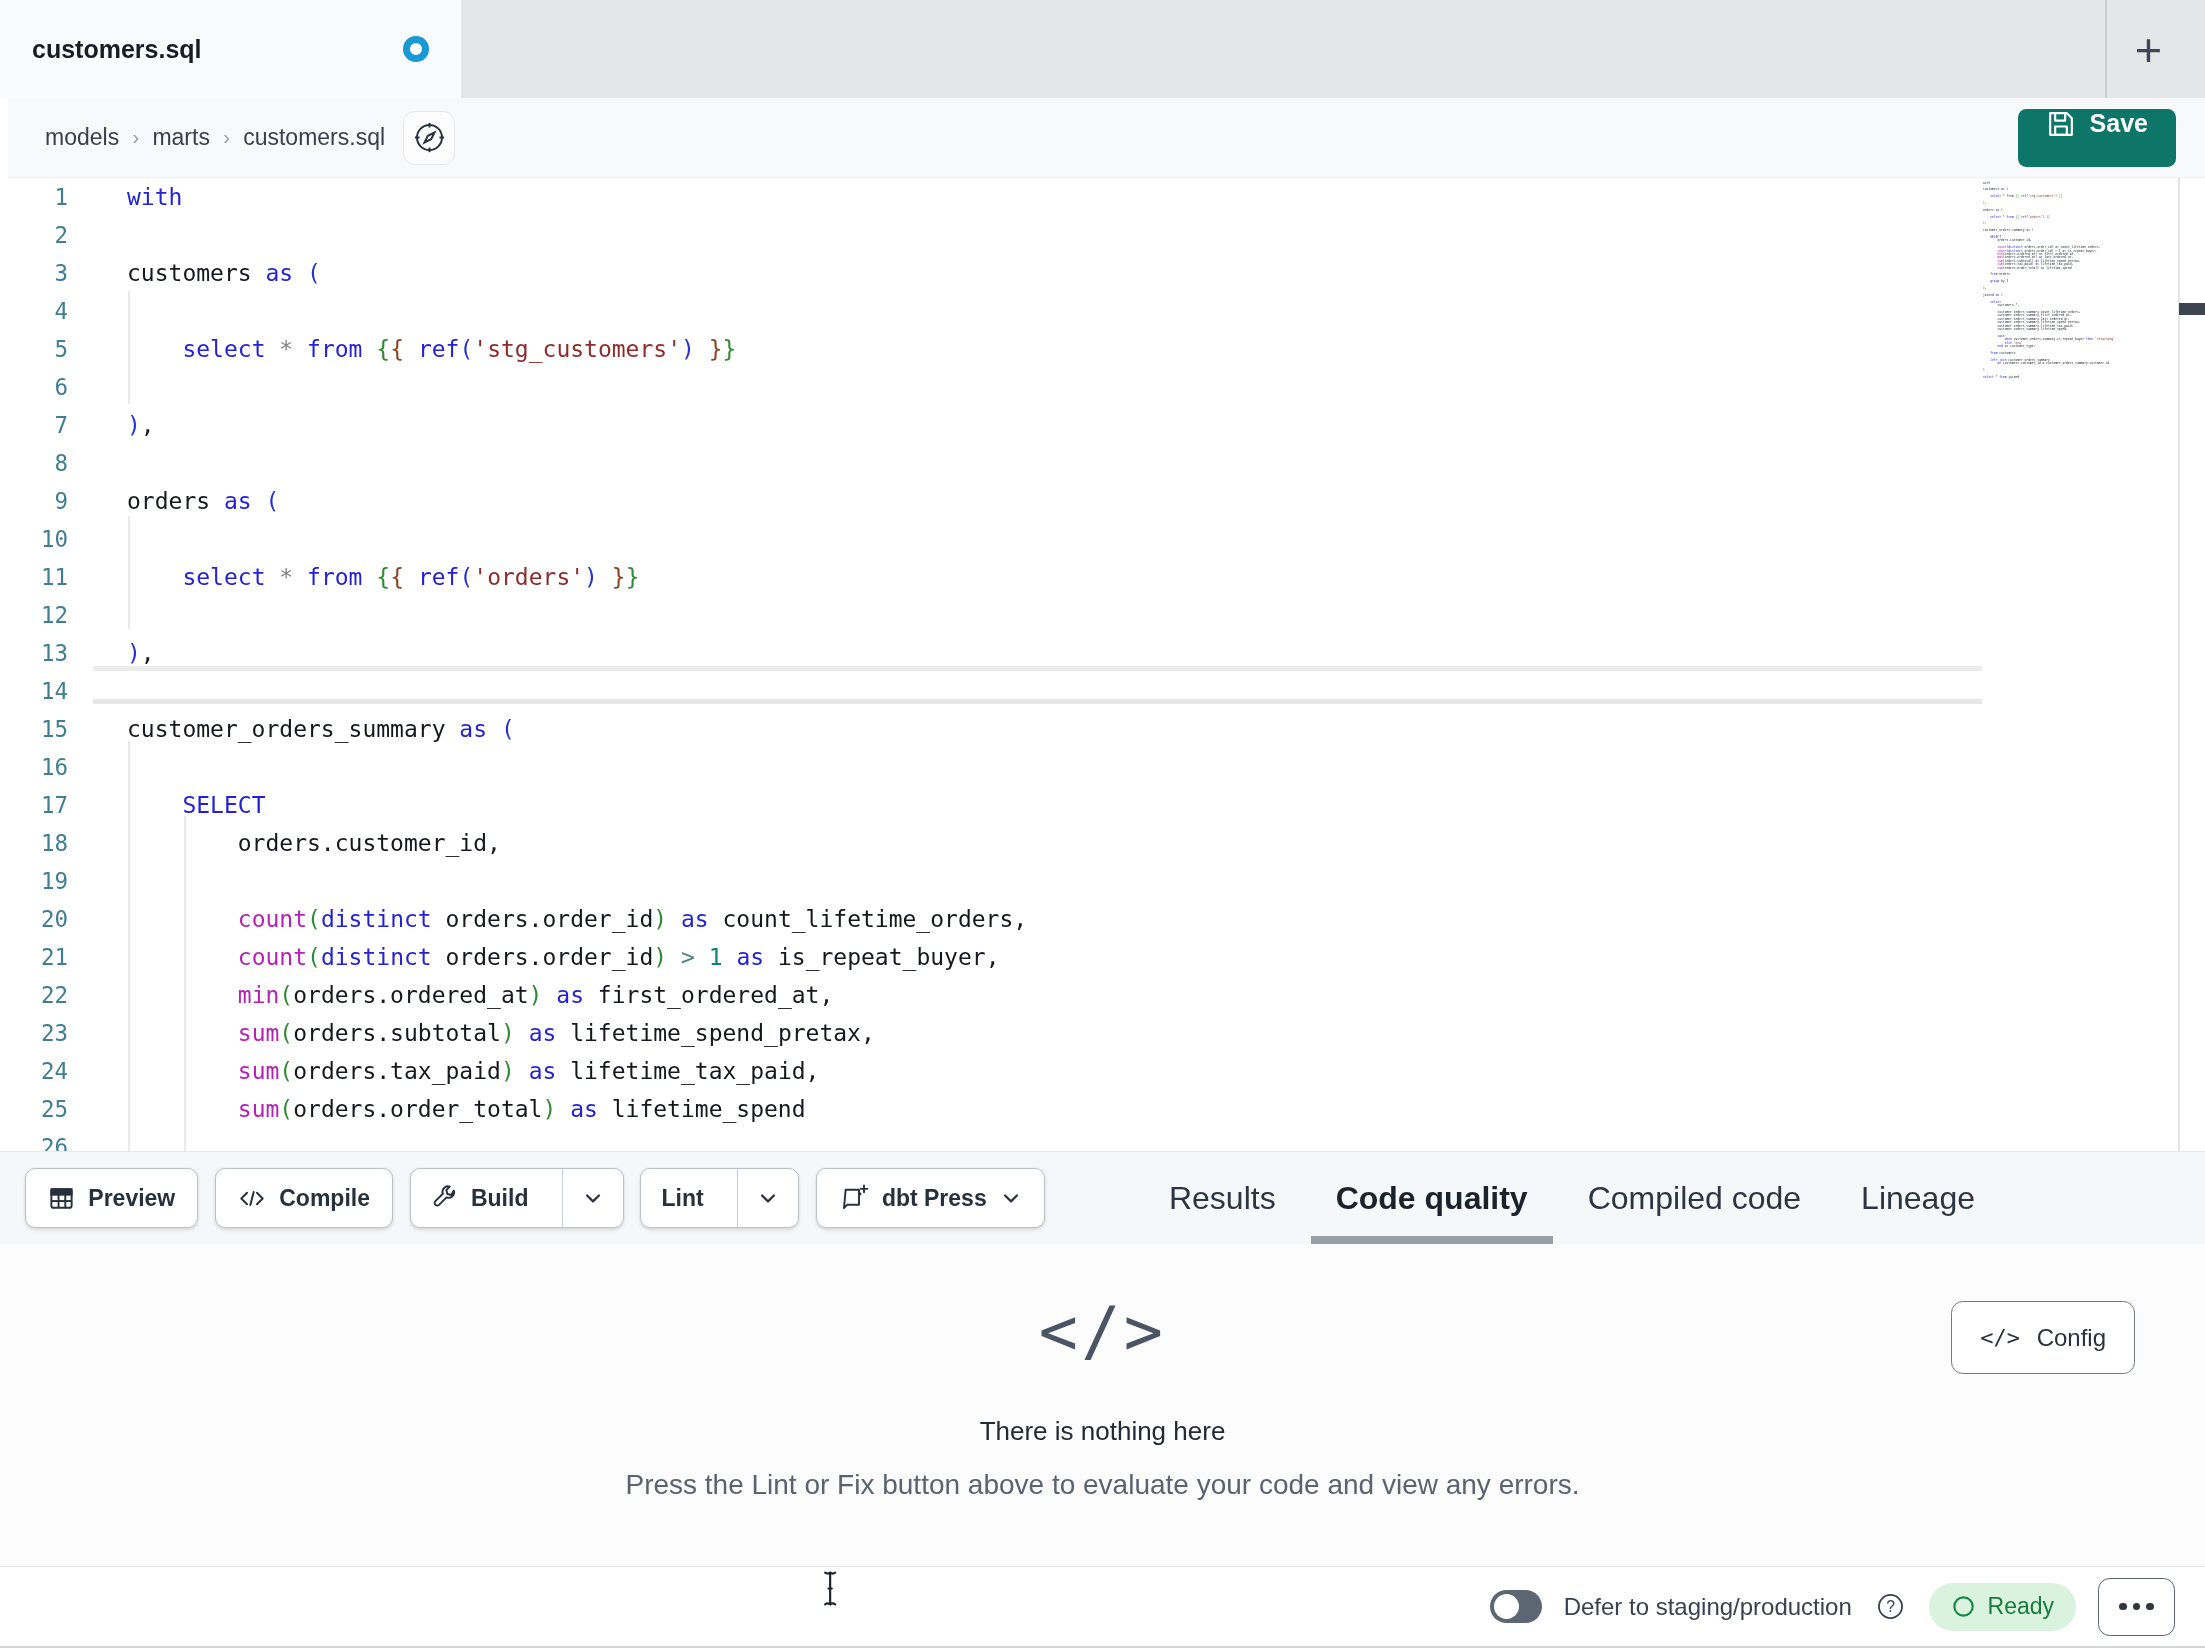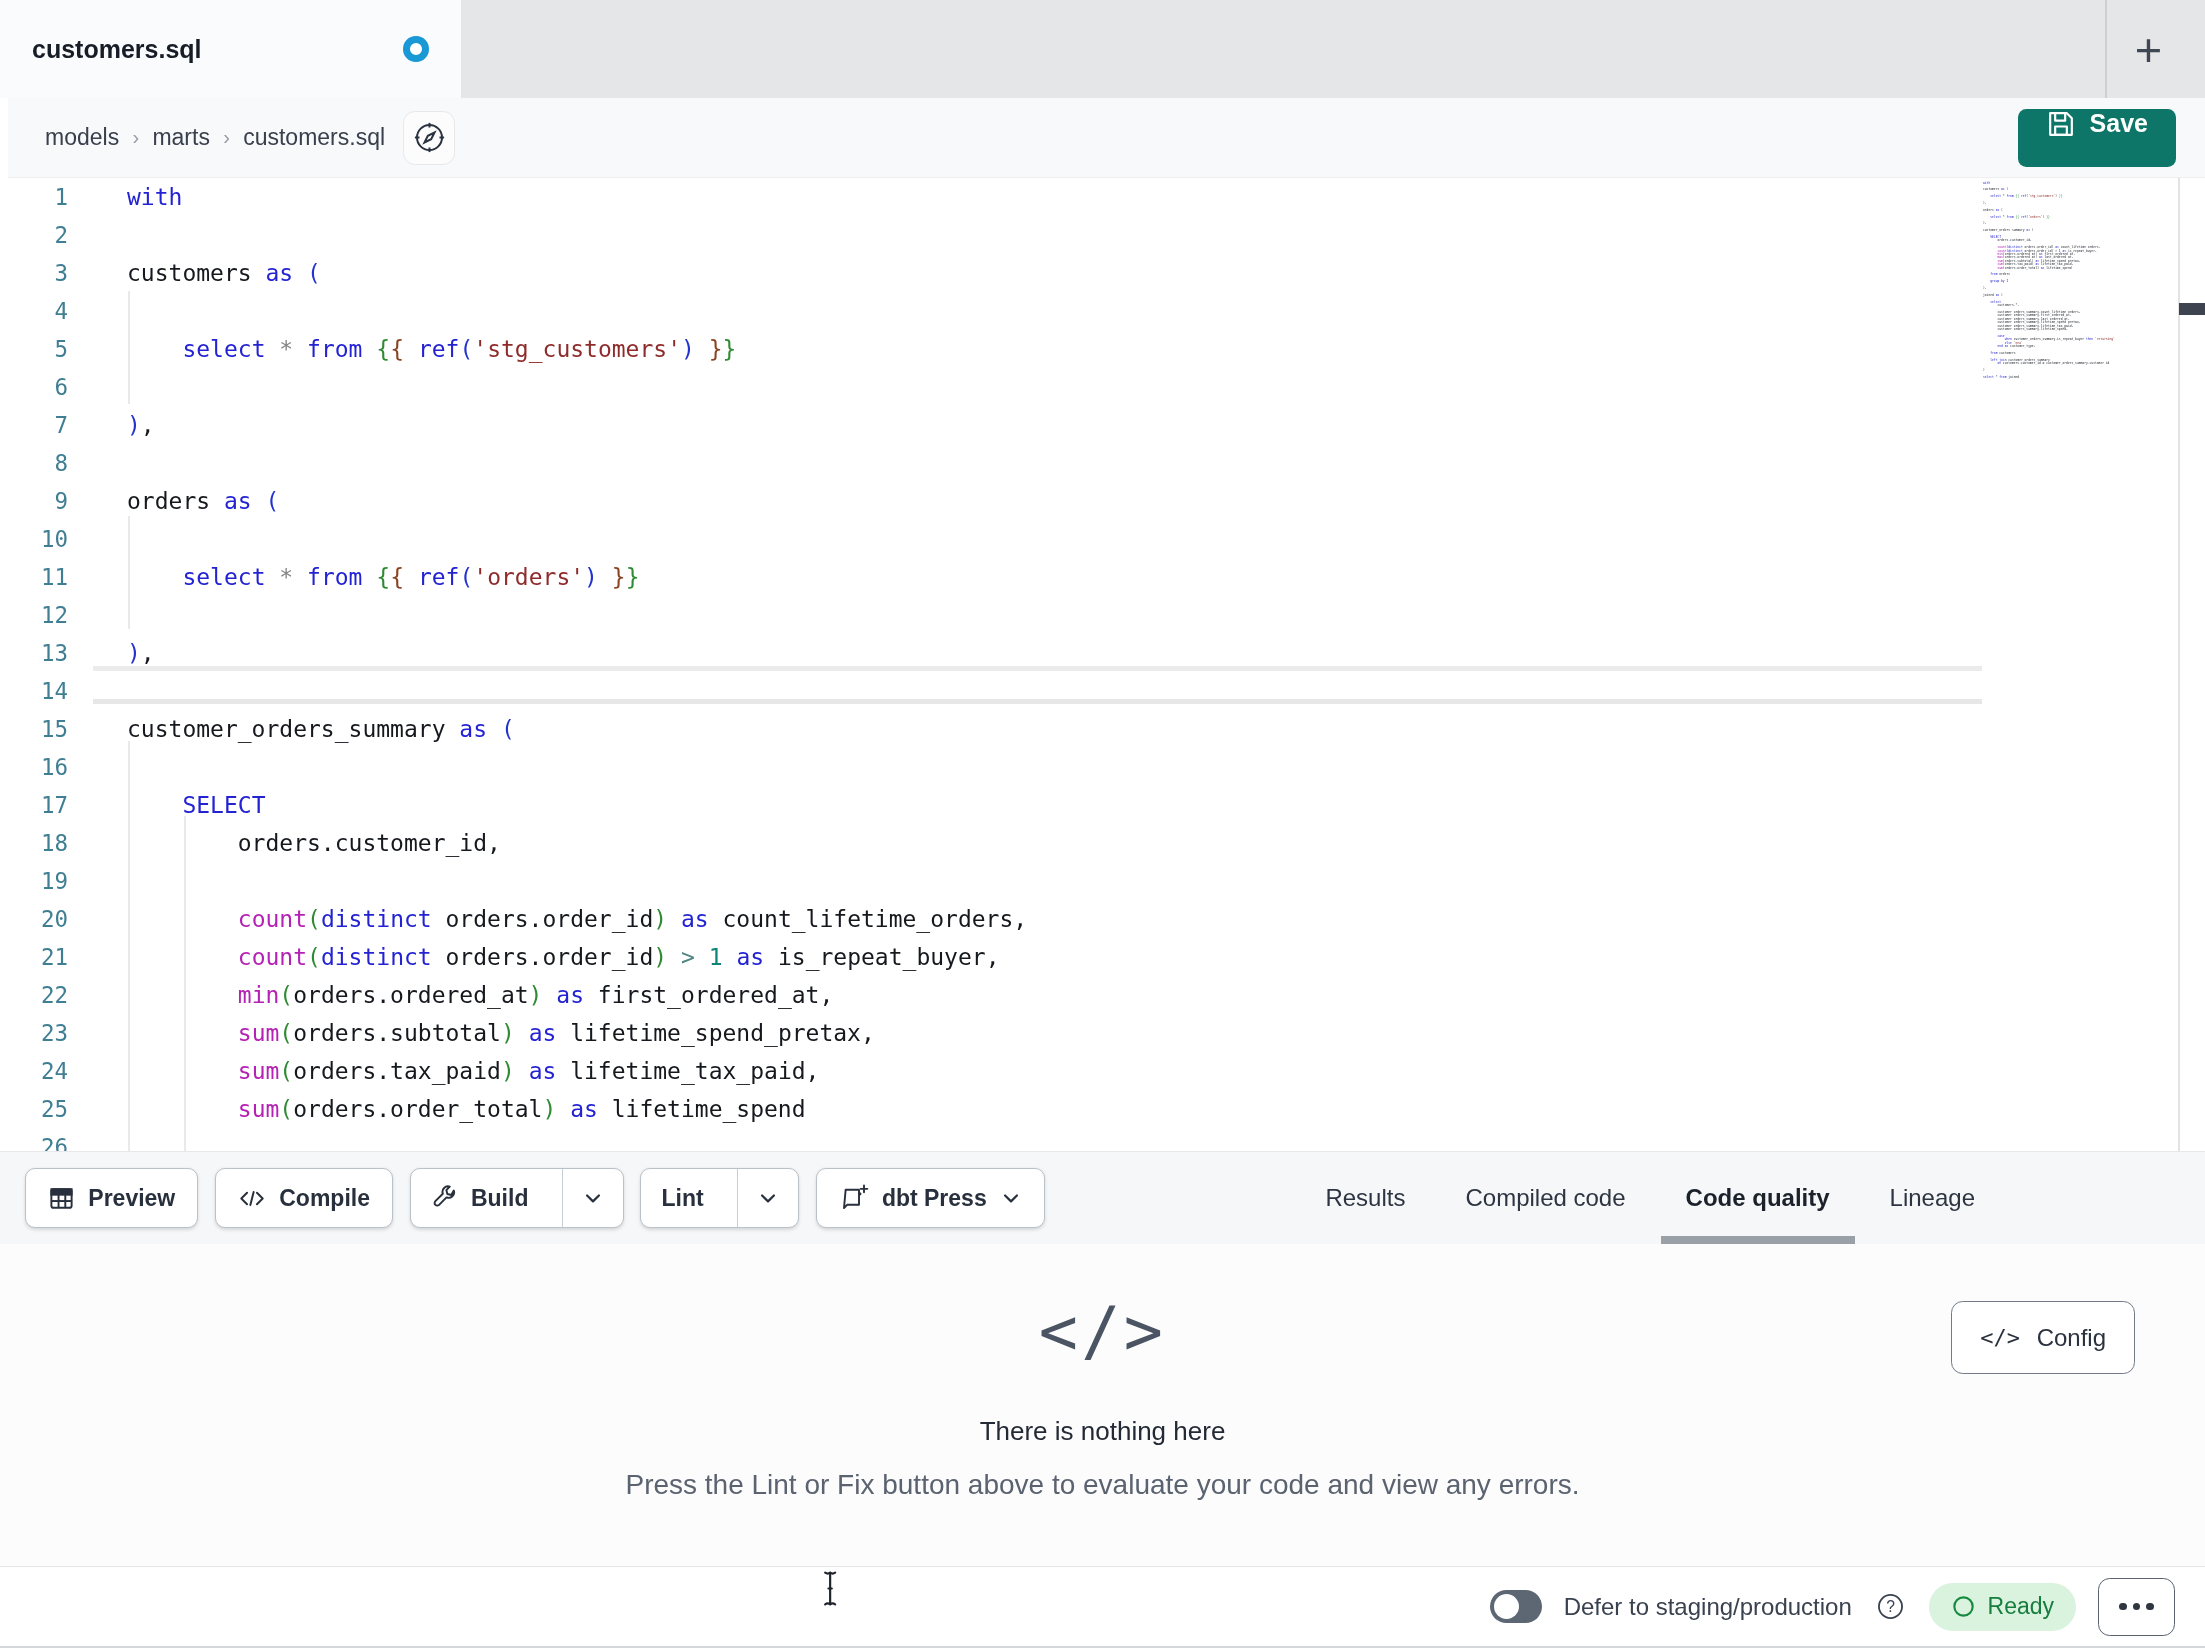--- a/index.html
+++ b/index.html
@@ -51,21 +51,21 @@
   .band{position:absolute;left:0;top:1151px;width:100%;height:93px;background:#f6f7f8;
         border-top:0.8px solid #e8e8e8;display:flex;align-items:center;padding:0 0 0 25px;box-sizing:border-box;}
   .btn{height:60px;background:#fff;border:1.7px solid #b9c1c9;border-radius:10px;display:flex;align-items:center;
        padding:0 22px;gap:13.3px;font-size:23px;font-weight:600;color:#29303d;cursor:pointer;
        box-shadow:0 1.7px 3.3px rgba(27,31,36,.15);margin-right:16.7px;box-sizing:border-box;}
   .split{padding:0;}
   .split .main{display:flex;align-items:center;gap:13.3px;padding:0 20px;height:100%;}
   .split .chev{display:flex;align-items:center;justify-content:center;width:60px;height:100%;
                border-left:1.7px solid #c9ced4;}
   .panel-tabs{margin-left:auto;display:flex;align-items:stretch;height:100%;padding-right:200px;}
-  .ptab{position:relative;display:flex;align-items:center;padding:0 30px;font-size:24px;color:#2e3542;cursor:pointer;}
+  .ptab{position:relative;display:flex;align-items:center;padding:0 30px;font-size:32px;color:#2e3542;cursor:pointer;}
   .ptab.active{font-weight:700;color:#1c222c;}
   .ptab.active::after{content:"";position:absolute;left:5px;right:5px;bottom:0;height:8.3px;background:#9aa0a7;}
   
   .results{position:absolute;left:0;top:1244px;width:100%;height:322px;background:#fcfcfd;}
   .empty{position:absolute;left:0;top:0;width:100%;height:100%;display:flex;flex-direction:column;
          align-items:center;justify-content:flex-start;padding-top:50px;box-sizing:border-box;}
   .empty-icon{font-family:"DejaVu Sans Mono",monospace;font-size:65px;color:#4b5463;letter-spacing:3.3px;}
   .empty-title{margin-top:47px;font-size:26px;font-weight:400;color:#232a35;}
   .empty-sub{margin-top:22px;font-size:28px;color:#5b6370;}
   .config-btn{position:absolute;right:70px;top:57px;height:73px;padding:0 28px;background:#fff;
@@ -322,22 +322,22 @@
       <span>dbt Press</span>
       <span>
         <svg width="22" height="22" viewBox="0 0 26 26" fill="none" stroke="#29303d" stroke-width="2.6" stroke-linecap="round" stroke-linejoin="round">
             <polyline points="6,10 13,17 20,10"></polyline>
           </svg>
       </span>
     </button>
 
     <div class="panel-tabs">
       <div class="ptab">Results</div>
+      <div class="ptab active">Code quality</div>
       <div class="ptab">Compiled code</div>
-      <div class="ptab active">Code quality</div>
       <div class="ptab">Lineage</div>
     </div>
   </div>
 
   <div class="results">
     <div class="empty">
       <div class="empty-icon">&lt;/&gt;</div>
       <div class="empty-title">There is nothing here</div>
       <div class="empty-sub">Press the Lint or Fix button above to evaluate your code and view any errors.</div>
     </div>

